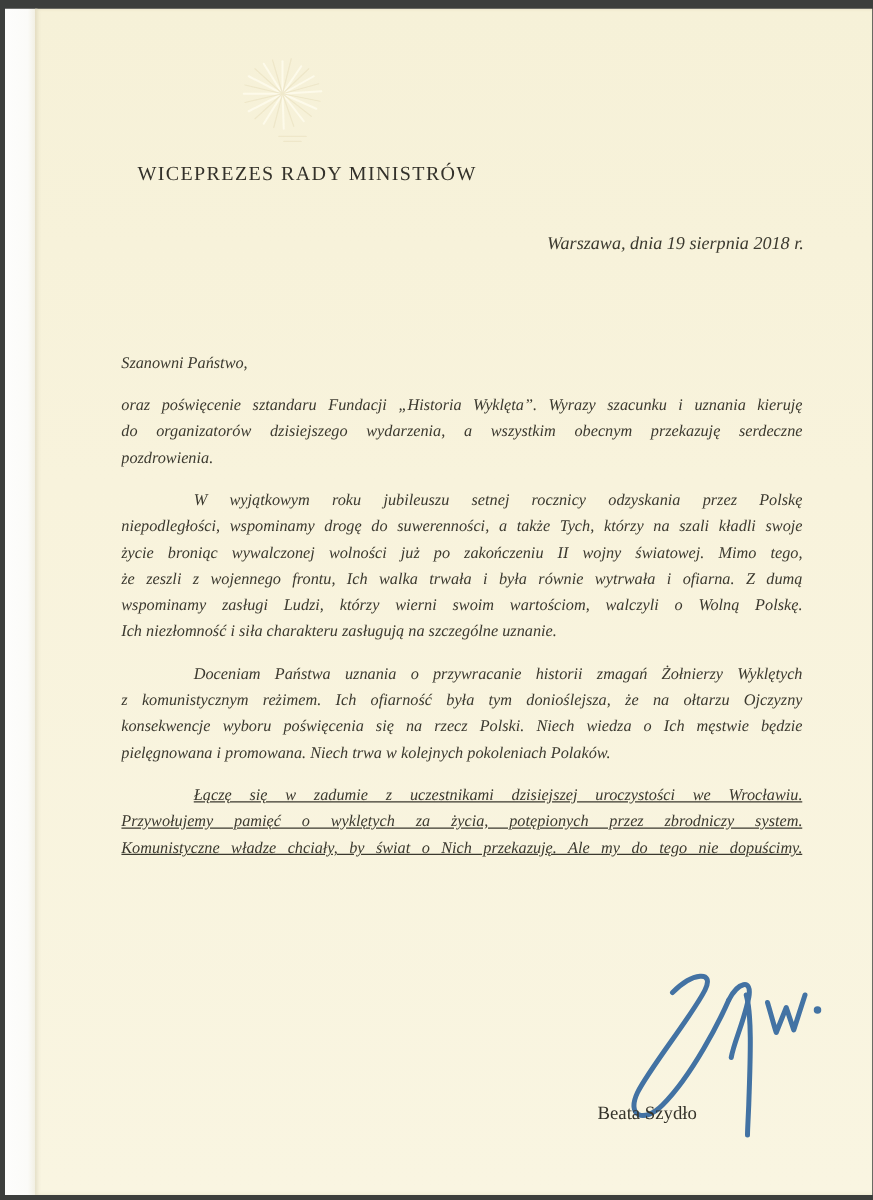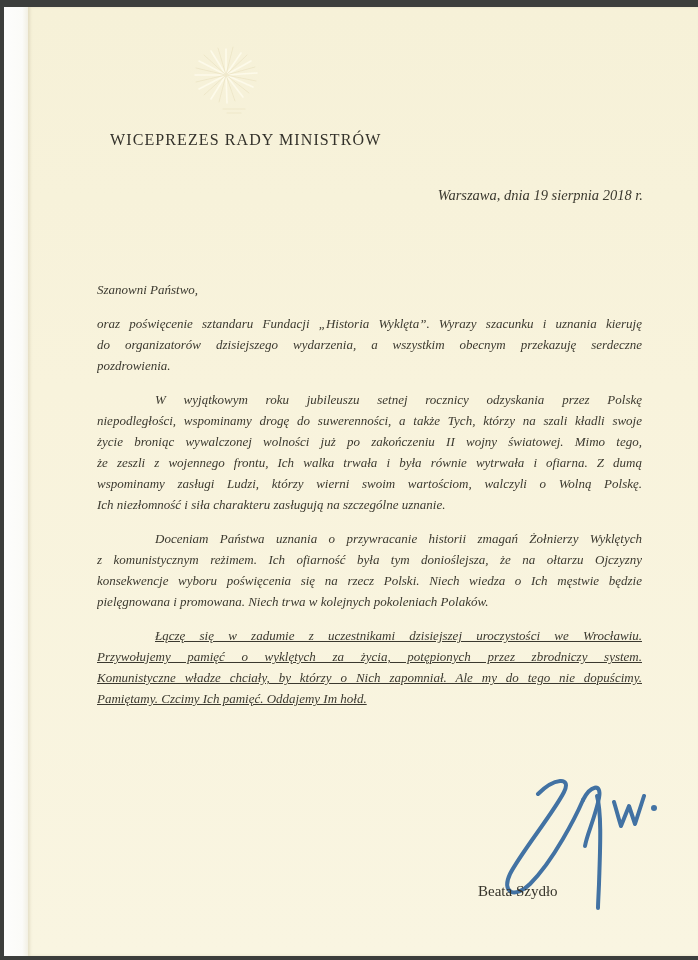--- a/index.html
+++ b/index.html
@@ -111,22 +111,21 @@
           </div>
           <div class="p-block">
             <div class="line indent">Doceniam Państwa uznania o przywracanie historii zmagań Żołnierzy Wyklętych</div>
             <div class="line">z komunistycznym reżimem. Ich ofiarność była tym donioślejsza, że na ołtarzu Ojczyzny</div>
             <div class="line">konsekwencje wyboru poświęcenia się na rzecz Polski. Niech wiedza o Ich męstwie będzie</div>
             <div class="line last">pielęgnowana i promowana. Niech trwa w kolejnych pokoleniach Polaków.</div>
           </div>
           <div class="p-block">
             <div class="line indent">Łączę się w zadumie z uczestnikami dzisiejszej uroczystości we Wrocławiu.</div>
             <div class="line">Przywołujemy pamięć o wyklętych za życia, potępionych przez zbrodniczy system.</div>
-            <div class="line">Komunistyczne władze chciały, by którzy o Nich zapomniał. Ale my do tego nie dopuścimy.</div>
-            <div class="line last">Pamiętamy. Czcimy Ich pamięć. Oddajemy Im hołd.</div>
+            <div class="line">Komunistyczne władze chciały, by świat o Nich przekazuję. Ale my do tego nie dopuścimy.</div>
           </div>
         </div>
     </div>
 
     <svg class="signature" viewBox="0 0 172 140">
       <g fill="none" stroke="#33679e" stroke-width="4" stroke-linecap="round" stroke-linejoin="round" opacity="0.92">
         <path d="M40 22 C56 6 74 4 66 20 C56 40 22 82 12 102 C3 121 17 127 32 112 C56 88 78 44 85 28"></path>
         <path d="M85 28 C92 14 104 10 101 26 C97 46 89 62 87 74"></path>
         <path d="M99 24 C104 42 102 80 101 112 C100.5 124 100 132 100 136"></path>
         <path d="M116 30 C119 40 121 48 123 54 L131 34 L137 52 L146 24"></path>

